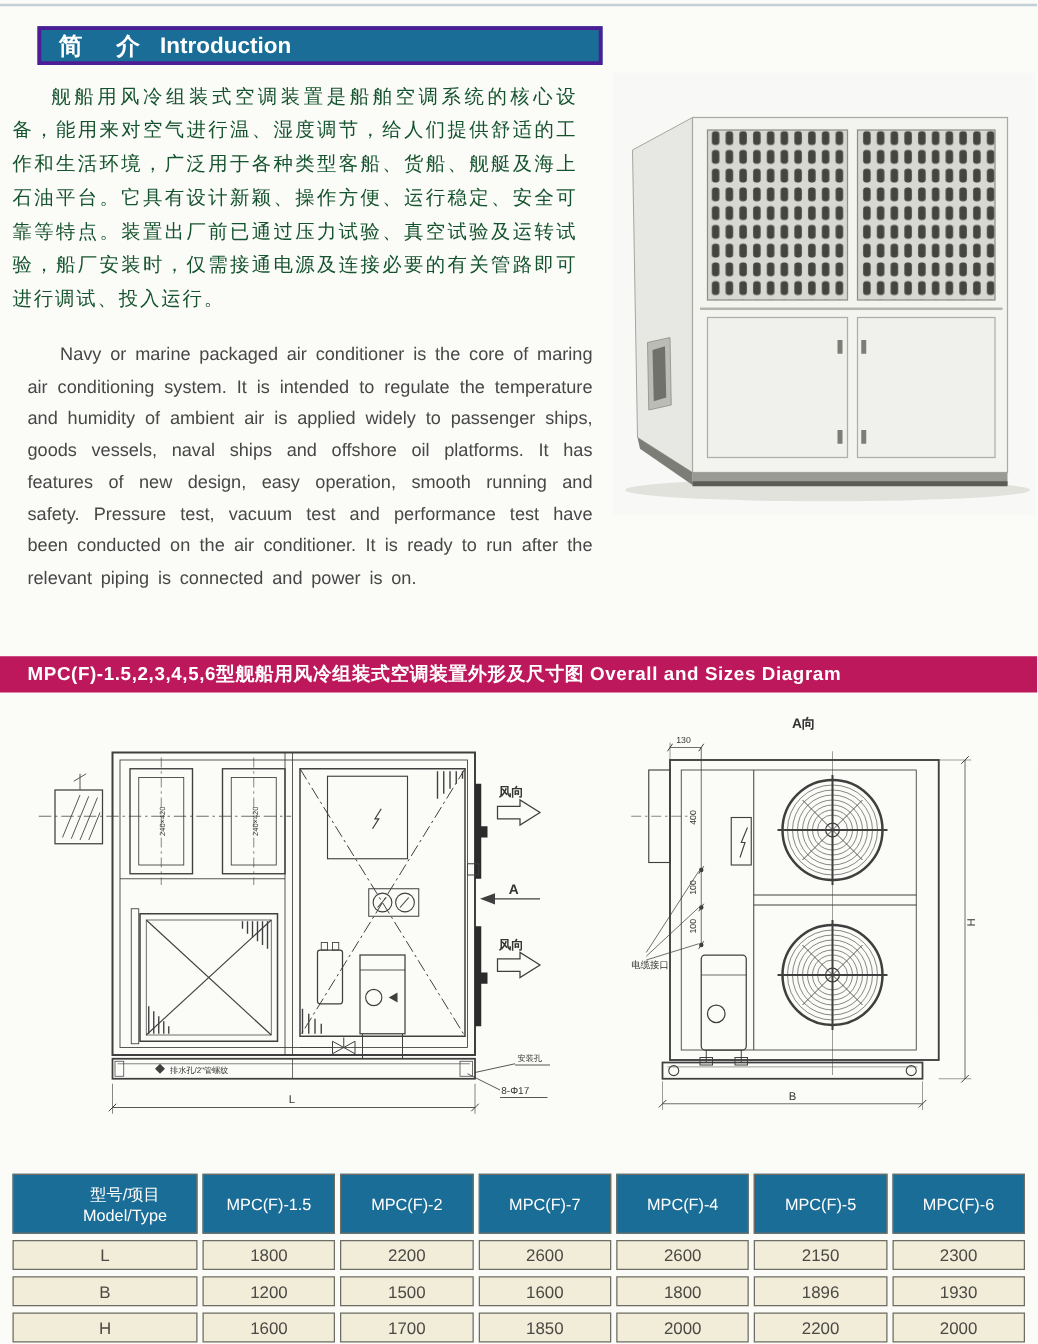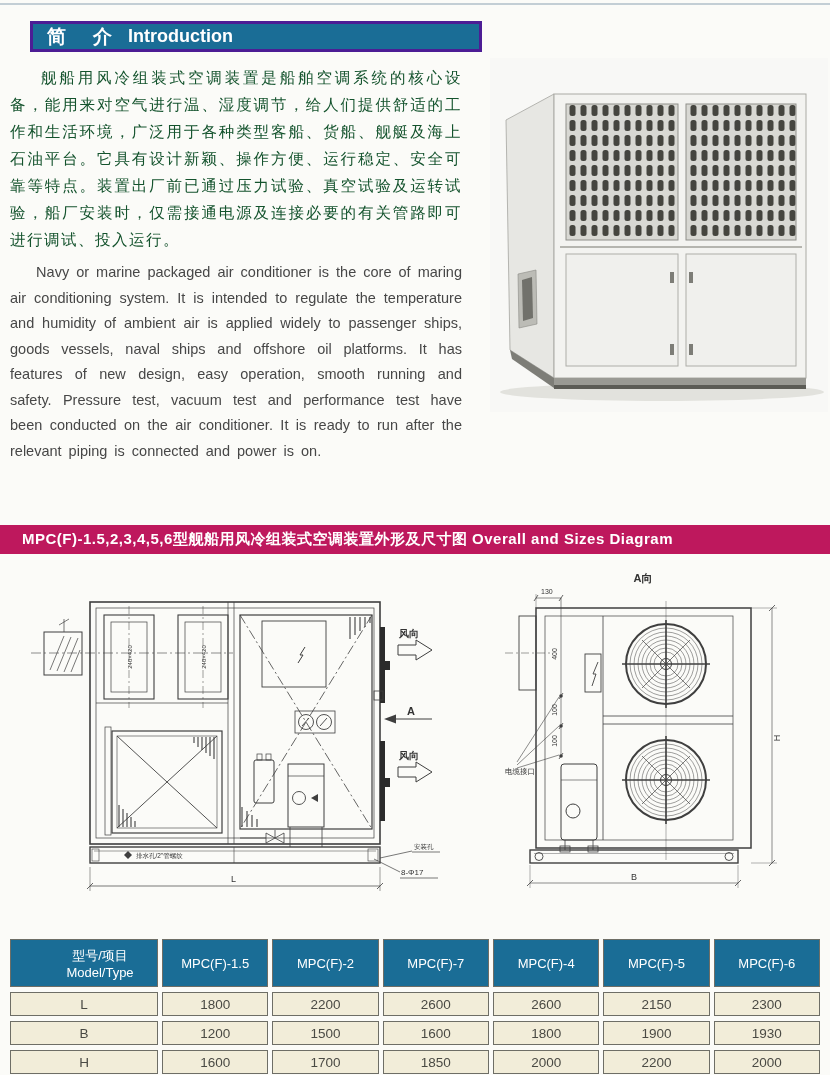--- a/index.html
+++ b/index.html
@@ -6,21 +6,21 @@
   #page{position:relative;width:830px;height:1075px;background:#fbfbf8;
         font-family:"Liberation Sans",sans-serif;overflow:hidden;}
   .topline{position:absolute;top:3px;left:0;width:830px;height:2px;background:#c3ced5;}
   .intro-bar{position:absolute;left:8px;top:21px;width:452px;height:31px;background:#1A6D96;
              border:3px solid #4c1d95;box-sizing:border-box;color:#fff;display:flex;
              align-items:center;padding-left:14px;margin-left:22px;}
   .intro-bar .zh{font-size:19px;font-weight:bold;letter-spacing:4px;margin-right:12px;}
   .intro-bar .en{font-size:18px;font-weight:bold;}
   .para-zh{position:absolute;left:10px;top:64px;width:452px;margin:0;font-size:15.5px;
            line-height:27px;color:#14532d;text-align:justify;text-indent:2em;letter-spacing:1.5px;}
-  .para-en{position:absolute;left:10px;top:260px;width:452px;margin:0;font-size:14.5px;
+  .para-en{position:absolute;left:10px;top:260px;width:452px;margin:12px;font-size:14.5px;
            line-height:25.5px;color:#474747;text-align:justify;text-indent:1.8em;word-spacing:3px;}
   .photo{position:absolute;left:490px;top:58px;}
   .section-bar{position:absolute;left:0;top:525px;width:830px;height:29px;background:#be185d;
                color:#fff;display:flex;align-items:center;padding-left:22px;box-sizing:border-box;
                font-size:15px;font-weight:bold;letter-spacing:0.5px;}
   .diagram-left{position:absolute;left:28px;top:575px;}
   .diagram-right{position:absolute;left:503px;top:568px;}
   svg text{font-family:"Liberation Sans",sans-serif;fill:#333;}
   .spec-table{position:absolute;left:6px;top:934px;width:818px;border-collapse:separate;
               border-spacing:4px 5px;table-layout:fixed;}
@@ -278,21 +278,21 @@
         <td>2600</td>
         <td>2150</td>
         <td>2300</td>
       </tr>
       <tr>
         <td>B</td>
         <td>1200</td>
         <td>1500</td>
         <td>1600</td>
         <td>1800</td>
-        <td>1900</td>
+        <td>1896</td>
         <td>1930</td>
       </tr>
       <tr>
         <td>H</td>
         <td>1600</td>
         <td>1700</td>
         <td>1850</td>
         <td>2000</td>
         <td>2200</td>
         <td>2000</td>

